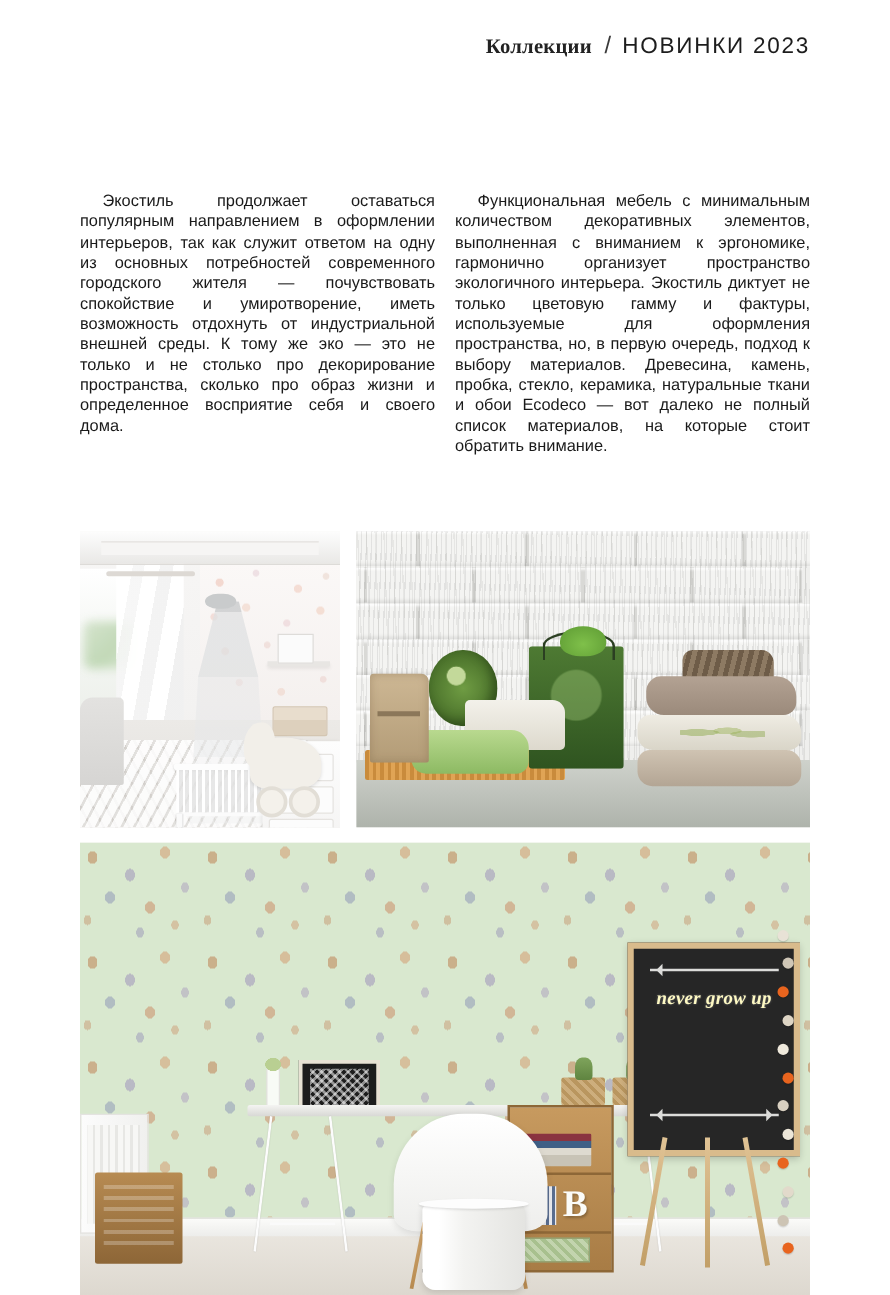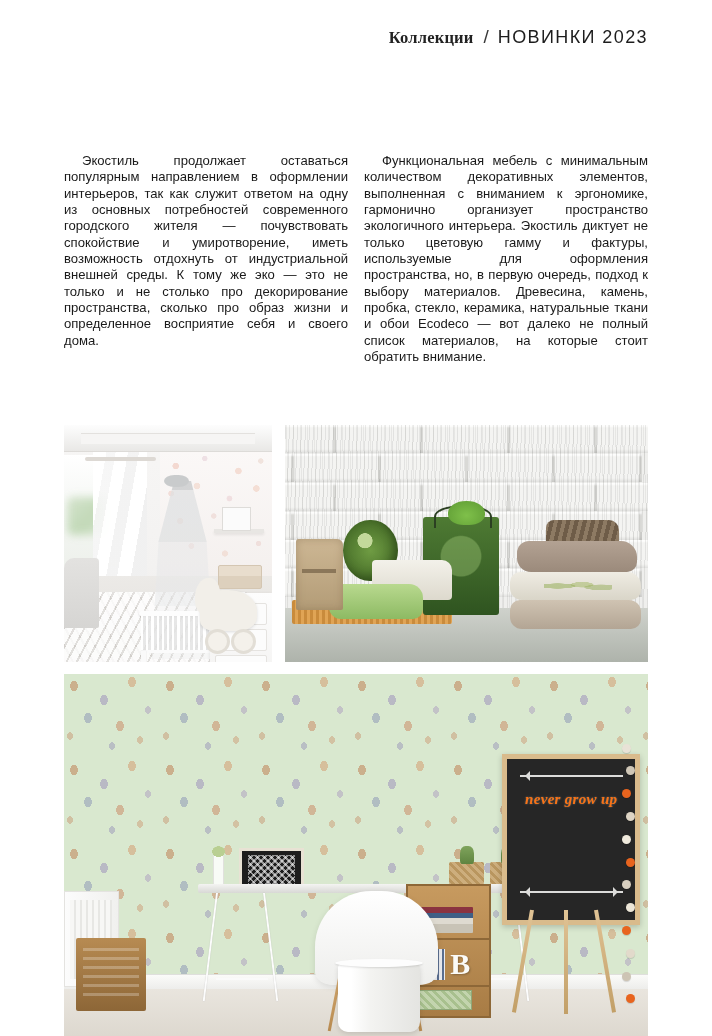--- a/index.html
+++ b/index.html
@@ -488,21 +488,21 @@
   .kr-easel{
     position:absolute;left:75%;top:22%;width:22%;height:72%;
   }
   .kr-board{
     position:absolute;left:0;top:0;width:100%;height:62%;
     background:#262626;border:5px solid #d9bb8c;
     box-shadow:0 2px 6px rgba(0,0,0,.2);
   }
   .kr-chalk{
     position:absolute;left:0;right:0;top:20%;
-    text-align:center;color:#f97316;
+    text-align:center;color:#fef9c3;
     font-family:"Liberation Serif", serif;font-style:italic;
     font-size:15px;line-height:16px;font-weight:700;
     letter-spacing:.3px;text-shadow:0 0 2px rgba(255,255,255,.35);
   }
   .kr-arrow-top,.kr-arrow-bot{
     position:absolute;left:10%;width:80%;height:2px;background:#dcdcda;
   }
   .kr-arrow-top{top:10%;}
   .kr-arrow-bot{top:82%;}
   .kr-arrow-top:before,.kr-arrow-bot:before{

